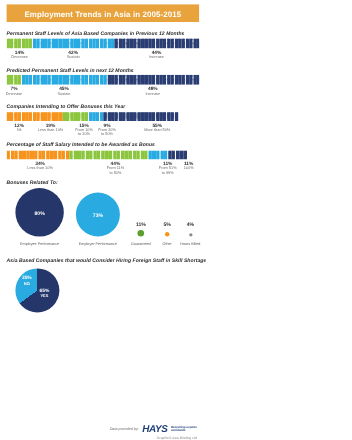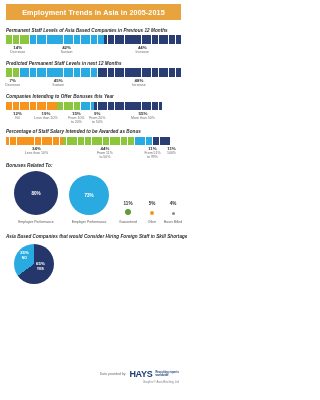--- a/index.html
+++ b/index.html
@@ -174,23 +174,24 @@
     text-align: center;
     color: #ffffff;
     font-weight: bold;
   }
   .pie-lbl .p { font-size: 4.4px; display: block; line-height: 4.6px; }
   .pie-lbl .s { font-size: 3.6px; display: block; line-height: 4px; }
 
   
   .footer {
     position: absolute;
-    left: 0; right: 0; bottom: 20px;
+    left: 0; right: 0; bottom: 4px;
     text-align: right;
     padding-right: 8px;
+    font-style: italic;
   }
   .foot-line {
     display: flex;
     align-items: center;
     justify-content: flex-end;
     gap: 3px;
   }
   .foot-src { font-size: 3.4px; color: #6d6d6d; }
   .hays-logo {
     font-size: 9px;

